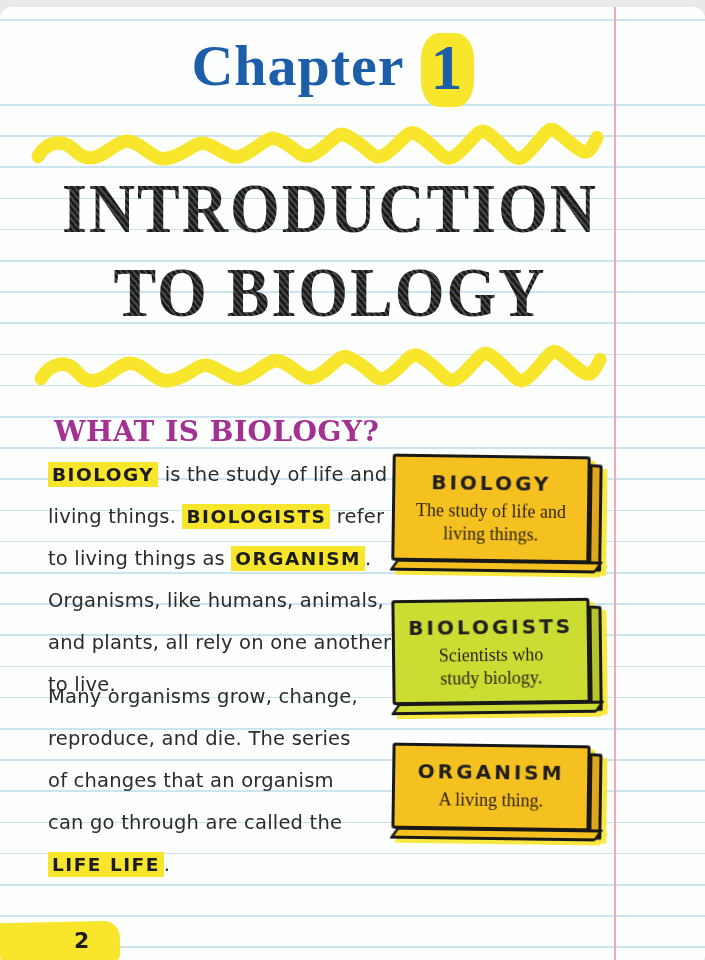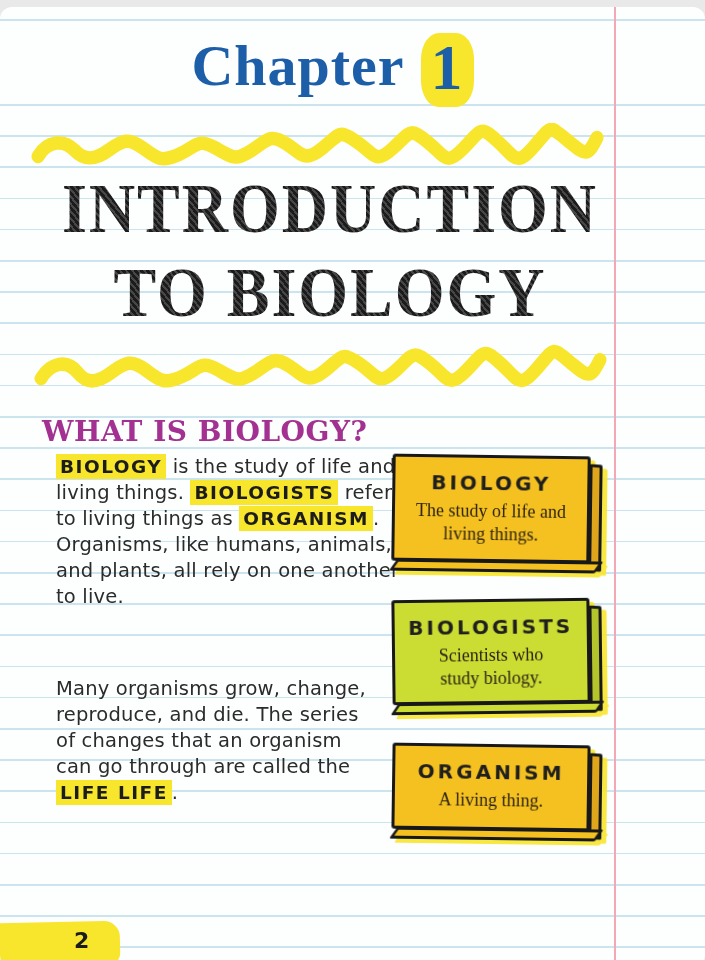--- a/index.html
+++ b/index.html
@@ -67,32 +67,32 @@
     transform:scaleY(1.08);
     transform-origin:top center;
     background:repeating-linear-gradient(48deg,#1b1b1b 0 2.5px,#474747 2.5px 4.5px);
     -webkit-background-clip:text;
     background-clip:text;
     color:#242424;
     -webkit-text-fill-color:transparent;
   }
   
   .section-heading {
-    position:absolute; left:42px; top:408px;
+    position:absolute; left:54px; top:408px;
     font-family:"DejaVu Serif", serif;
     font-weight:700;
     font-size:28px;
     letter-spacing:0.5px;
     color:#a23191;
   }
   
   .para {
-    position:absolute; left:56px; width:355px;
+    position:absolute; left:48px; width:355px;
     font-size:19.5px;
-    line-height:26px;
+    line-height:42px;
     color:#2b2b2b;
     letter-spacing:0.2px;
     white-space:pre-line;
   }
   .para.p1 { top:447px; }
   .para.p2 { top:669px; }
   .hl {
     background:#f8e62c;
     font-weight:700;
     letter-spacing:1.5px;

